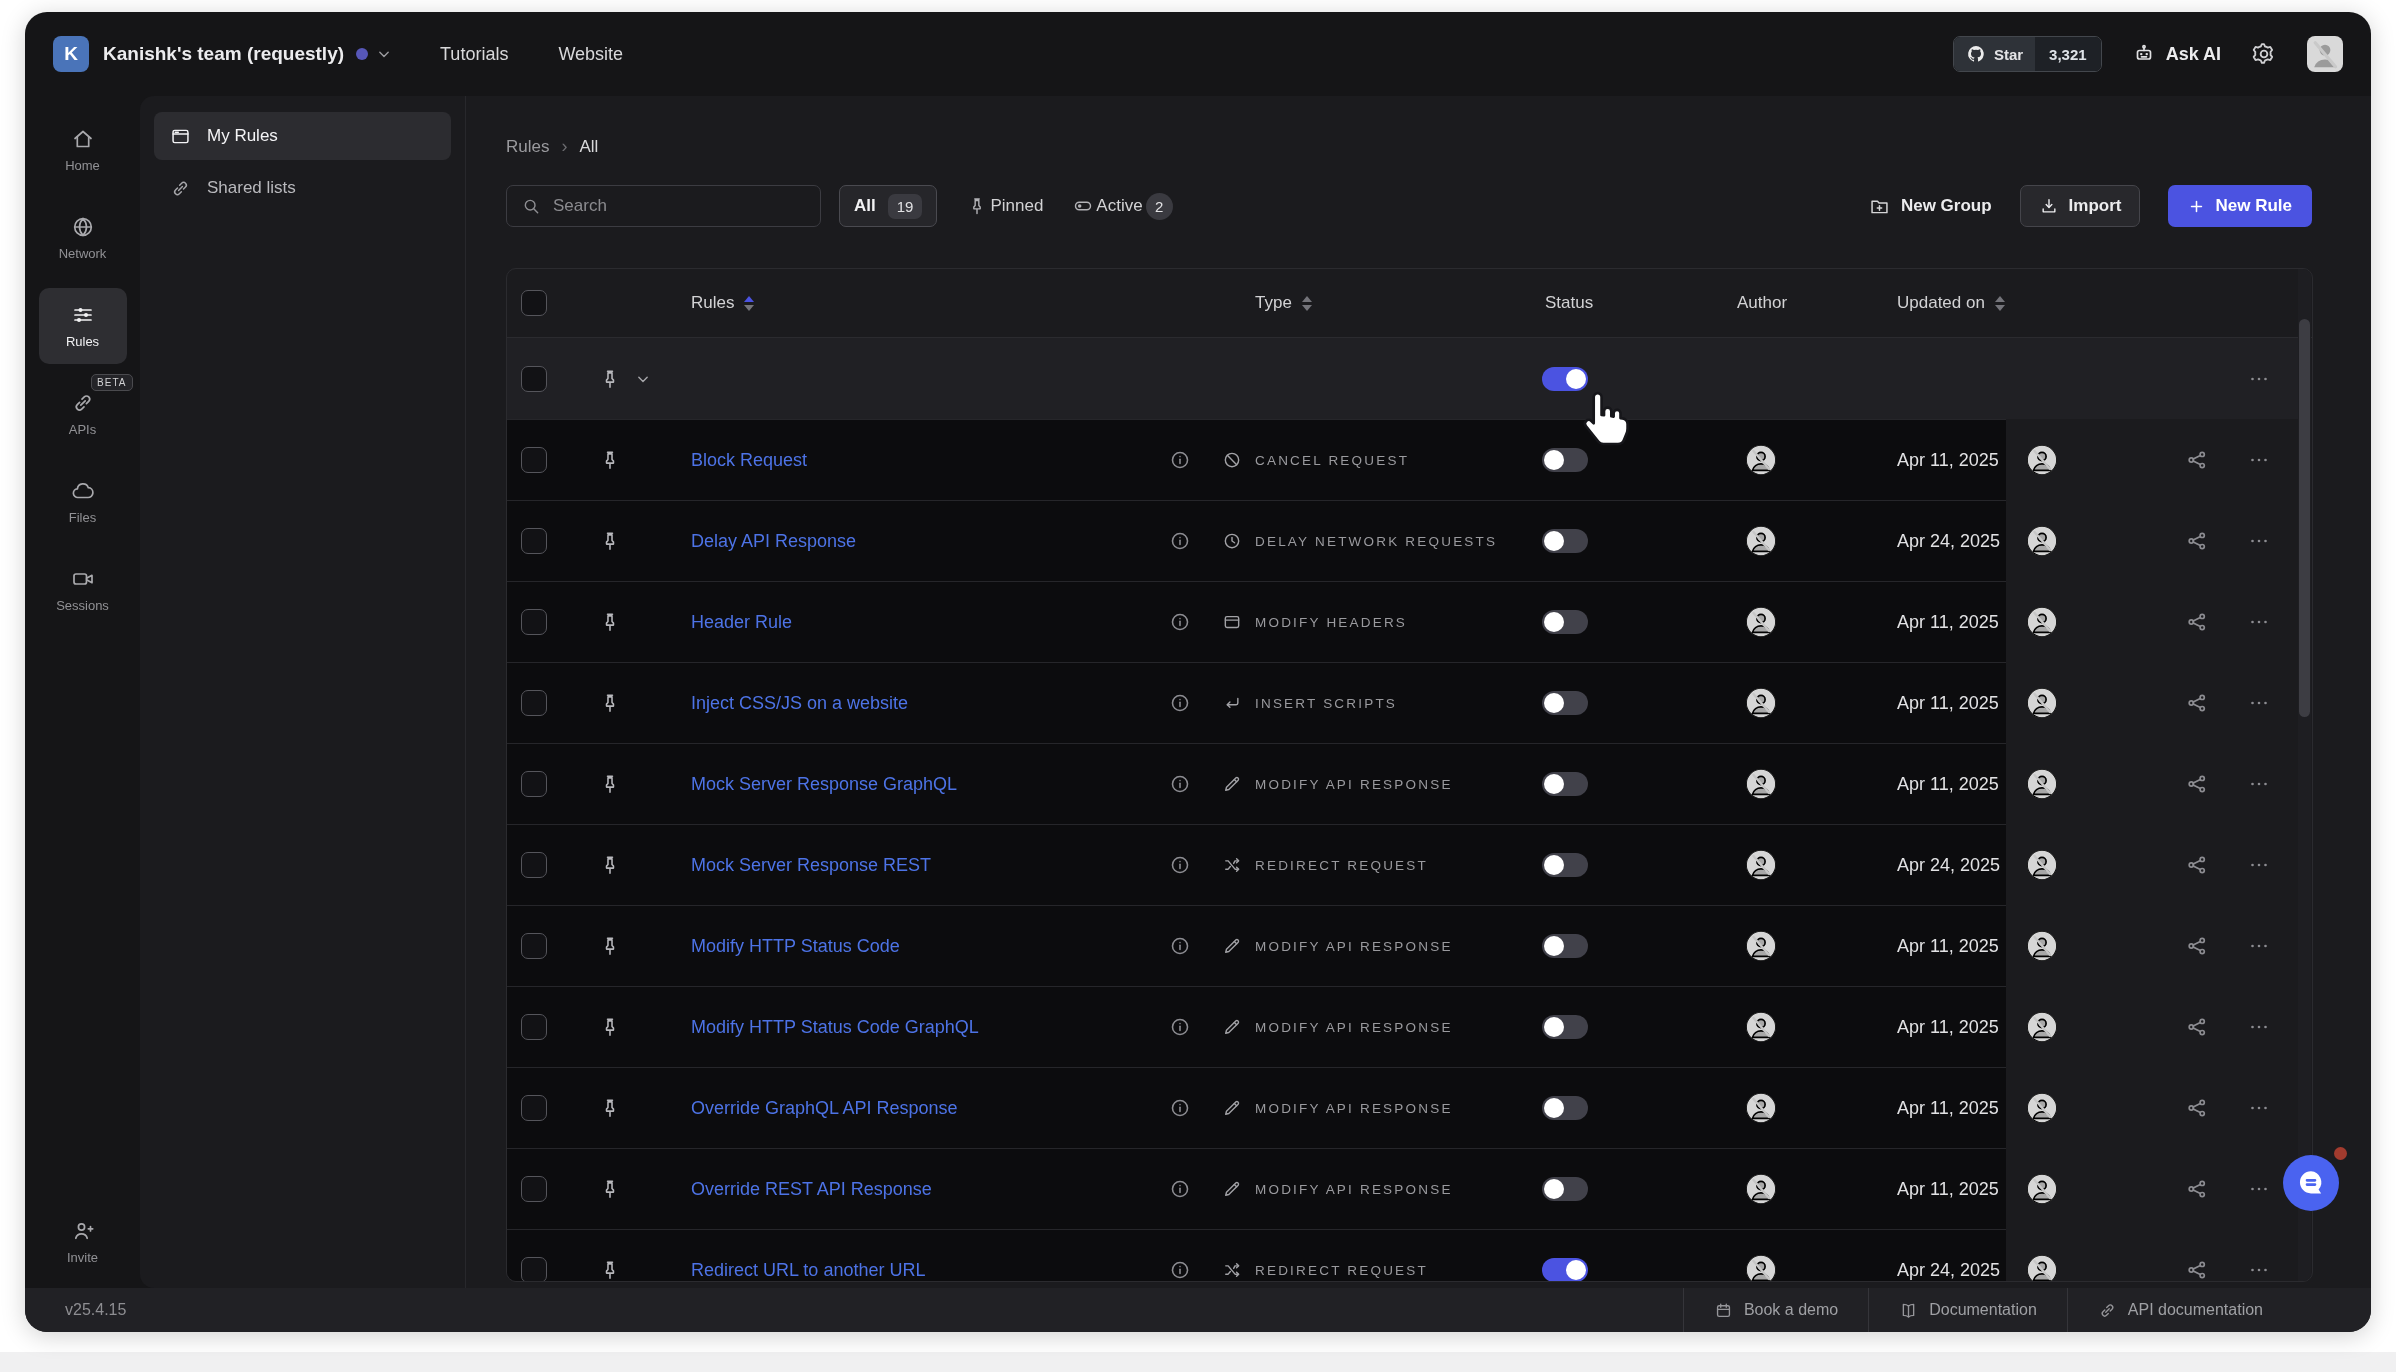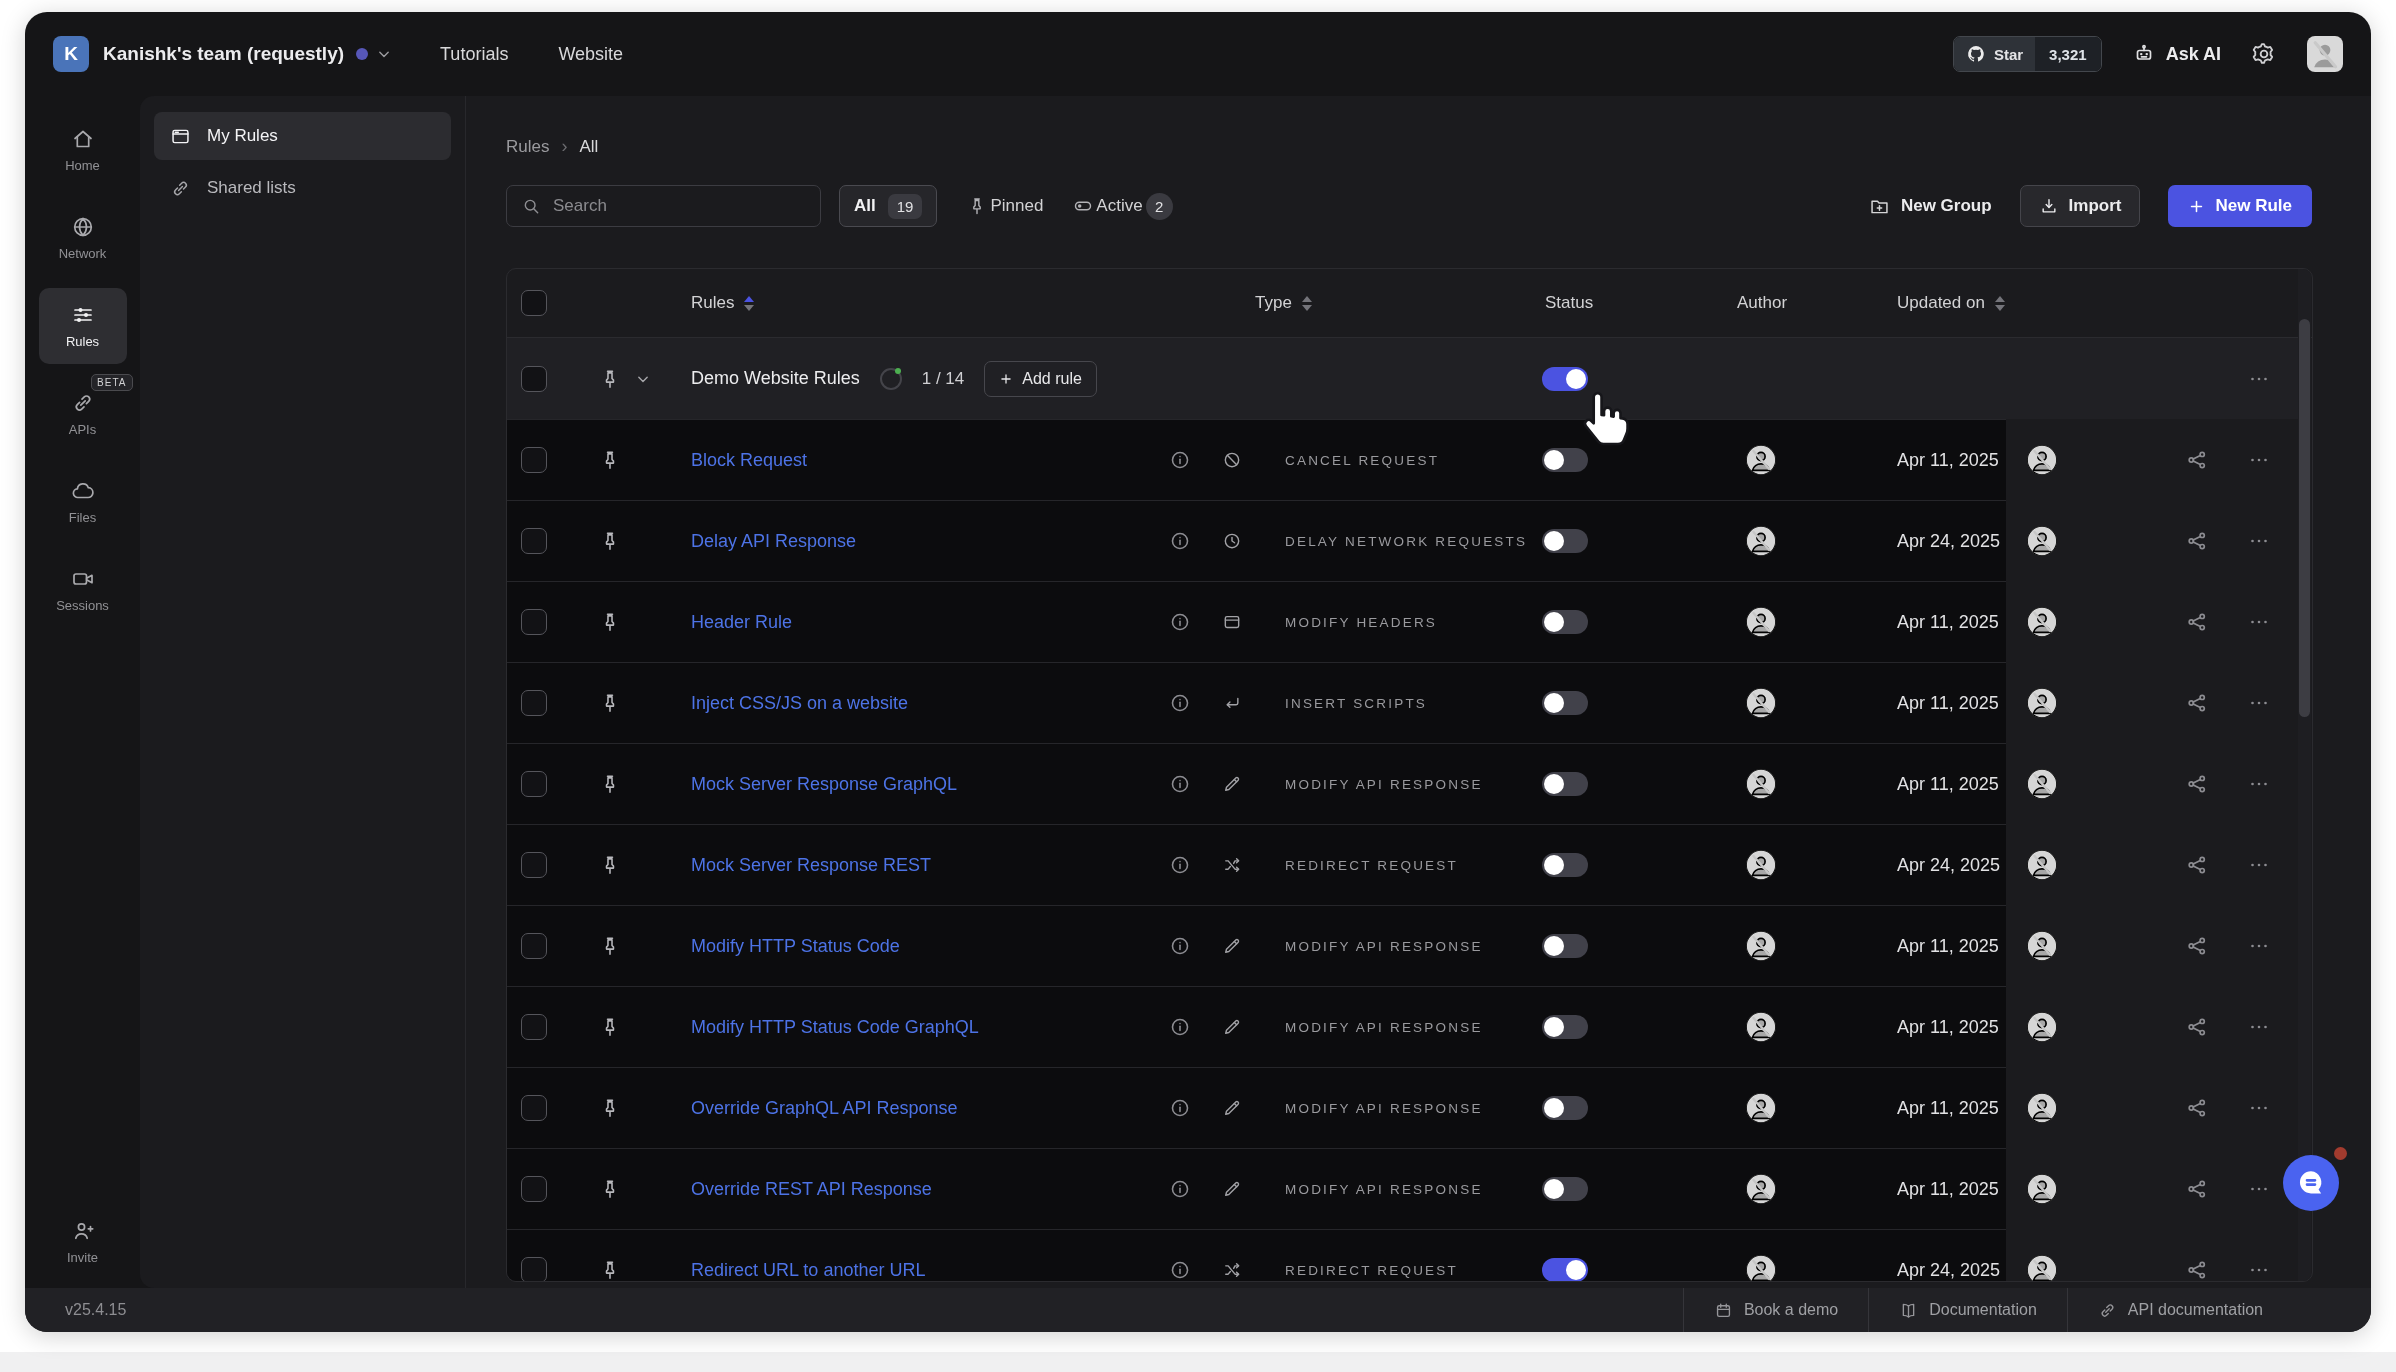--- a/index.html
+++ b/index.html
@@ -88,21 +88,21 @@
   .gflex { position:absolute; left:184px; top:50%; transform:translateY(-50%); display:flex; align-items:center; gap:20px; }
   .gname { color:#ededef; font-size:18px; }
   .gring { width:22px; height:22px; border:2.5px solid #44444a; border-radius:50%; position:relative; }
   .gring::after { content:""; position:absolute; right:-1px; top:-2px; width:6px; height:6px; border-radius:50%; background:#4caf50; }
   .gcount { color:#cfcfd2; font-size:17px; }
   .btn-addrule { display:flex; align-items:center; gap:9px; height:36px; padding:0 14px; border:1px solid #47474d; border-radius:7px; color:#e8e8ea; font-size:16px; }
   .btn-addrule .ic { width:14px; height:14px; }
 
   .rrow { position:absolute; left:0; width:1499px; height:81px; background:#0c0c0e; border-top:1px solid #26262a; }
   .rulelink { color:#4d73e6; font-size:18px; text-decoration:none; }
-  .typelabel { color:#9a9a9e; font-size:13.5px; letter-spacing:2.2px; white-space:nowrap;margin-left:30px; }
+  .typelabel { color:#9a9a9e; font-size:13.5px; letter-spacing:2.2px; white-space:nowrap; }
   .datetxt { color:#e2e2e4; font-size:18px; white-space:nowrap; }
 
   .toggle { position:absolute; top:50%; transform:translateY(-50%); width:46px; height:24px; border-radius:12px; background:#41414a; }
   .toggle .knob { position:absolute; top:2px; left:2px; width:20px; height:20px; border-radius:50%; background:#ffffff; }
   .toggle.on { background:#4b53e1; }
   .toggle.on .knob { left:auto; right:2px; }
 
   .avatar { position:absolute; top:50%; transform:translateY(-50%); width:30px; height:30px; border-radius:50%; overflow:hidden; }
   .scrolltrack { position:absolute; top:0; bottom:0; left:1791px; width:13px; background:#1e1e22; }
   .scrollthumb { position:absolute; left:1px; width:11px; top:50px; height:398px; border-radius:6px; background:#3d3d43; }
@@ -384,33 +384,20 @@
           <div class="cell c-pin ic icon22 pincol">
               <svg viewBox="0 0 24 24">
                 <path d="M9.3 3.5h5.4M12 15.8V21M8.2 13.2l1.6-1.7V5.3h4.4v6.2l1.6 1.7v2.2H8.2v-2.2z"></path>
               </svg>
             </div>
           <div class="cell c-chevron ic icon20">
               <svg viewBox="0 0 24 24">
                 <path d="M7 10l5 5 5-5"></path>
               </svg>
             </div>
-          <div class="gflex">
-            <span class="gname">Demo Website Rules</span>
-            <span class="gring"></span>
-            <span class="gcount">1 / 14</span>
-            <span class="btn-addrule">
-              <span class="ic">
-                  <svg viewBox="0 0 24 24">
-                    <path d="M12 5v14M5 12h14" stroke-width="2.2"></path>
-                  </svg>
-                </span>
-              <span>Add rule</span>
-            </span>
-          </div>
           <div class="toggle on c-toggle">
               <div class="knob"></div>
             </div>
           <div class="cell c-more ic icon24 dimcol">
               <svg viewBox="0 0 24 24">
                 <circle cx="5.5" cy="12" r="1.3" fill="currentColor" stroke="none"></circle>
                 <circle cx="12" cy="12" r="1.3" fill="currentColor" stroke="none"></circle>
                 <circle cx="18.5" cy="12" r="1.3" fill="currentColor" stroke="none"></circle>
               </svg>
             </div>

